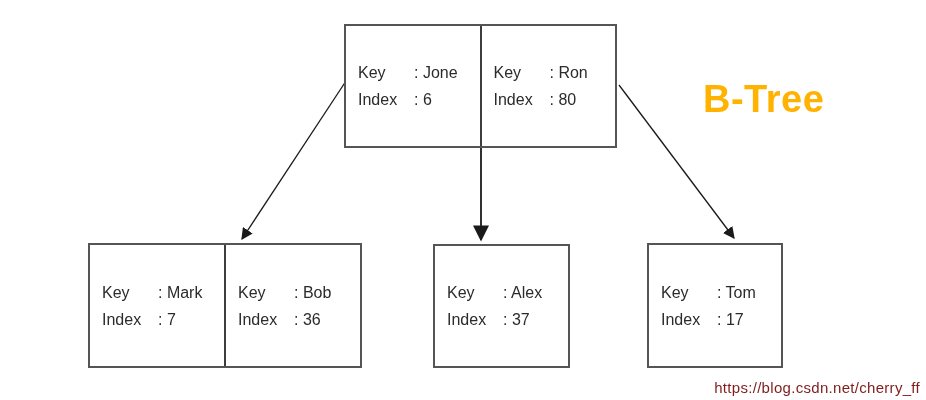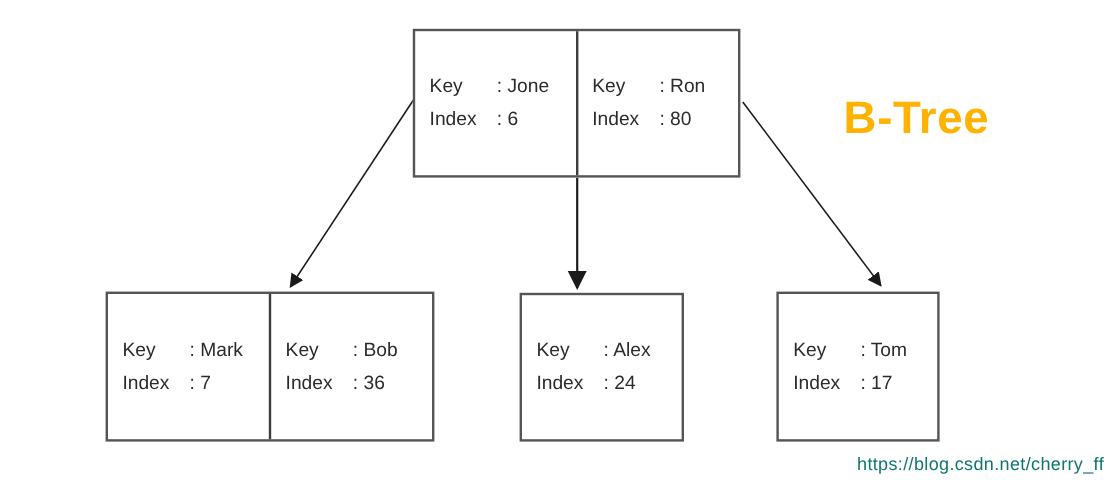--- a/index.html
+++ b/index.html
@@ -46,21 +46,21 @@
     font-size:38px;
     line-height:42px;
     font-weight:700;
     color:#ffb300;
     letter-spacing:0.5px;
   }
   #watermark{
     position:absolute;
     right:6px;bottom:4px;
     font-size:15px;
-    color:#0f766e;
+    color:#7f1d1d;
     letter-spacing:0.3px;
   }
 </style>
 </head>
 <body>
 
 <div id="canvas">
 
   <svg id="edges" viewBox="0 0 926 400" xmlns="http://www.w3.org/2000/svg">
     <defs>
@@ -110,21 +110,21 @@
       </div>
     </div>
   </div>
 
   <div id="node-child1" class="tree-node">
     <div class="node-cell">
       <div class="row">
         <span class="lbl">Key</span><span class="val">: Alex</span>
       </div>
       <div class="row">
-        <span class="lbl">Index</span><span class="val">: 24</span>
+        <span class="lbl">Index</span><span class="val">: 37</span>
       </div>
     </div>
   </div>
 
   <div id="node-child2" class="tree-node">
     <div class="node-cell">
       <div class="row">
         <span class="lbl">Key</span><span class="val">: Tom</span>
       </div>
       <div class="row">

